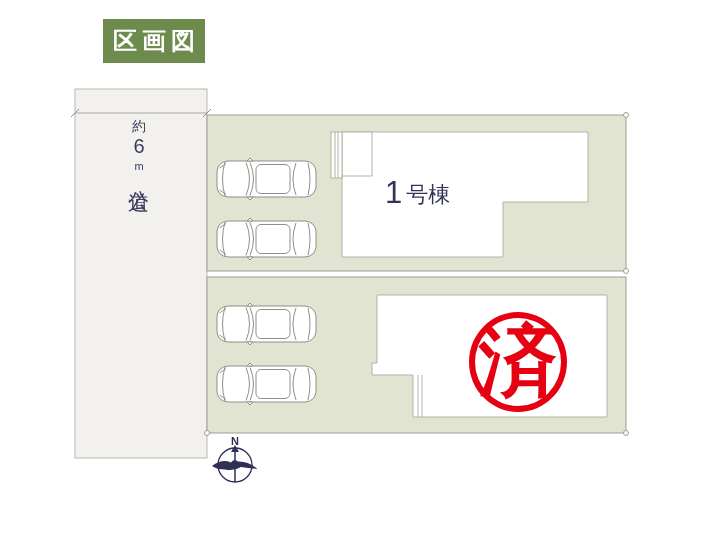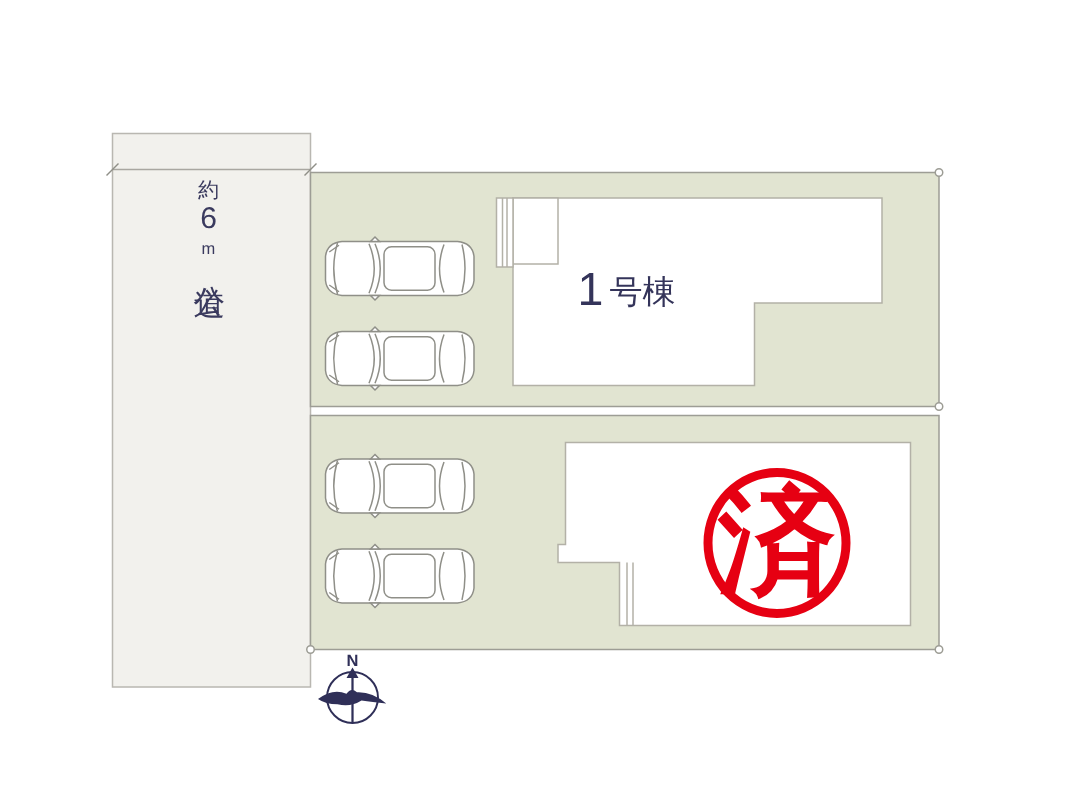--- a/index.html
+++ b/index.html
@@ -103,20 +103,23 @@
     <circle cx="207" cy="433" r="2.5" fill="#ffffff" stroke="#9d9d95" stroke-width="1"></circle>
 
     <g>
       <circle cx="235" cy="465" r="17" fill="none" stroke="#2f2f58" stroke-width="1.3"></circle>
       <line x1="235" y1="448" x2="235" y2="482" stroke="#2f2f58" stroke-width="1.5"></line>
       <path d="M235,445 L231,452 L239,452 Z" fill="#2f2f58"></path>
       <path d="M212,466 Q222,458.5 231,462.5 Q234,458 238,461.5 Q248,461 257.5,469 Q248,468 241,467 Q234,471.5 225,469.5 Q217,469.5 212,466 Z" fill="#2f2f58"></path>
     </g>
   </svg>
 
+  <div class="badge">
+    <span>区画図</span>
+  </div>
 
   <div class="road-label">
     <span class="approx">約</span>
     <span class="num">6</span>
     <span class="unit">m</span>
     <span class="rtype">公道</span>
   </div>
 
   <div class="b1-label">
     <span class="num">1</span>

